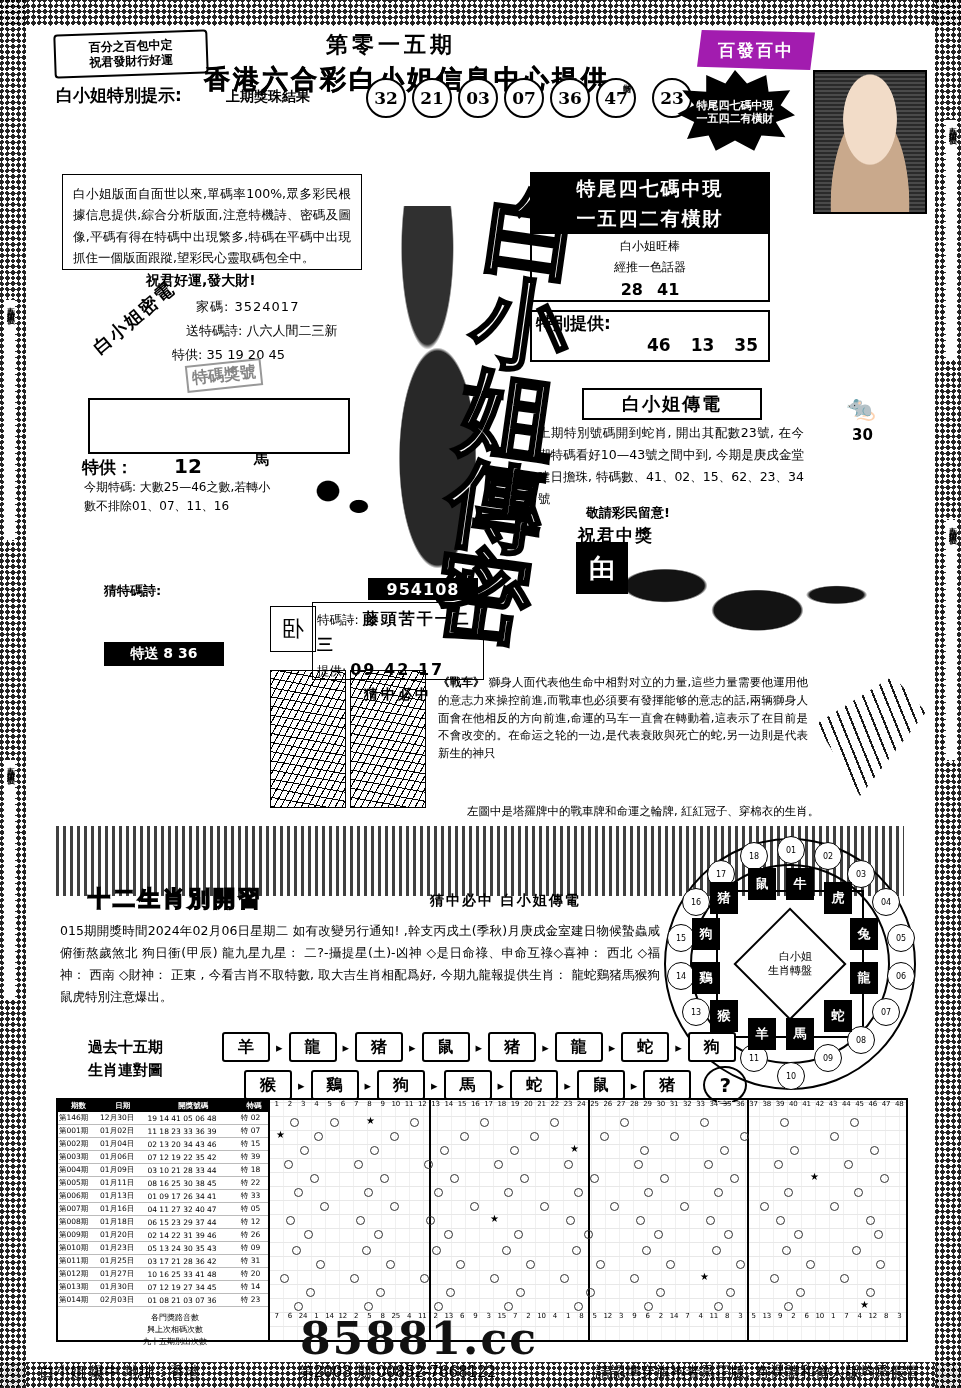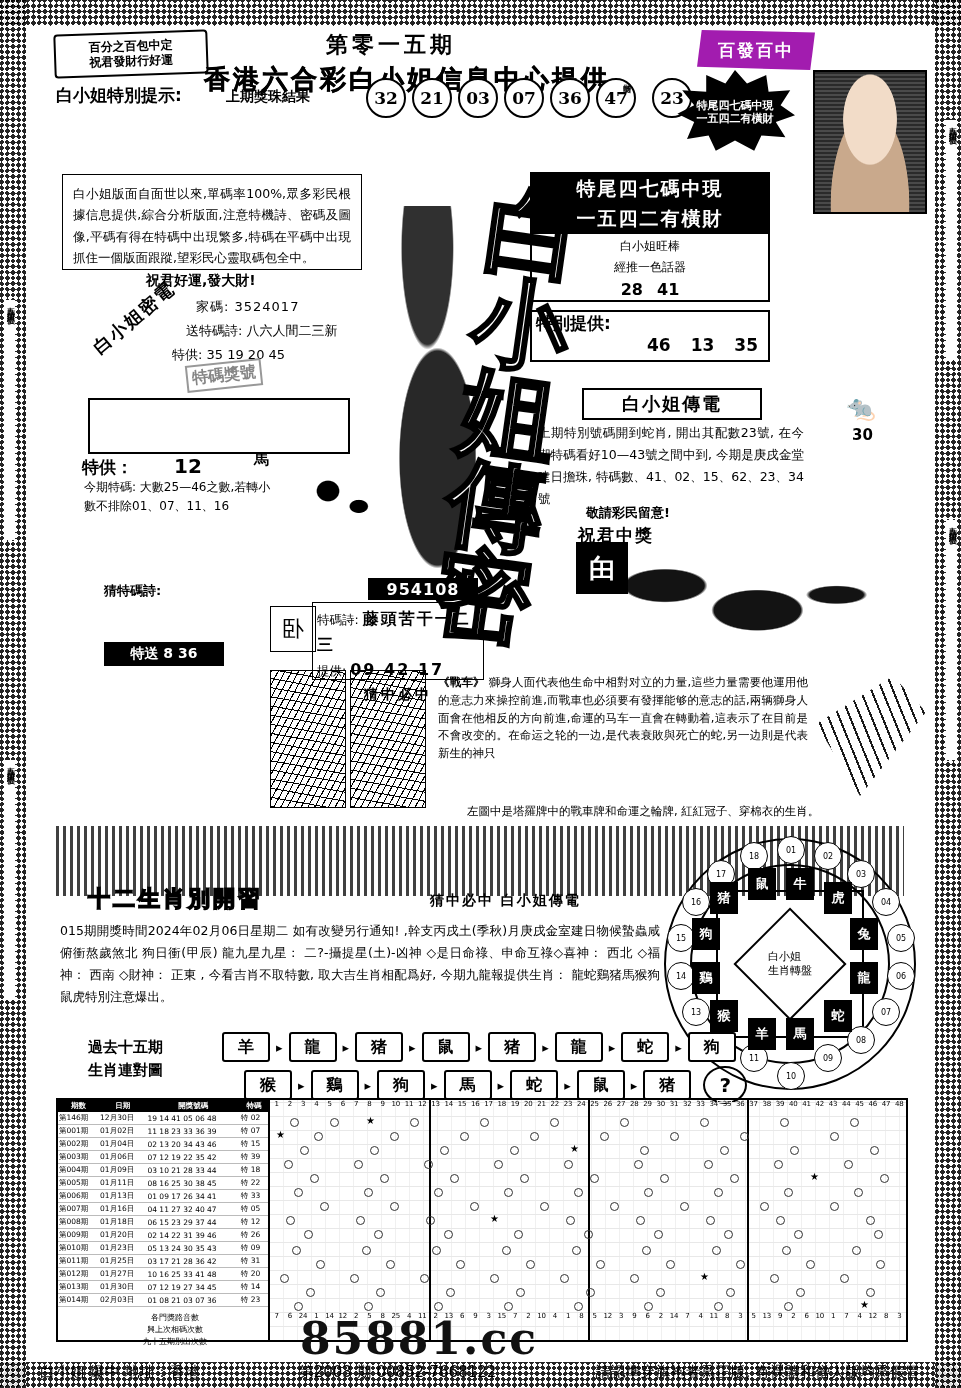--- a/index.html
+++ b/index.html
@@ -295,21 +295,21 @@
   .bagua .cell{
     position:absolute;width:26px;height:26px;border:1px solid #000;border-radius:50%;
     font-size:8px;display:flex;align-items:center;justify-content:center;background:#fff;
   }
   .bagua .blk{
     position:absolute;width:28px;height:32px;background:#000;color:#fff;
     font-size:13px;font-weight:bold;display:flex;align-items:center;justify-content:center;
   }
   .bagua .ctr{
     position:absolute;left:50%;top:50%;transform:translate(-50%,-50%);
-    font-size:11px;text-align:left;line-height:1.3;
+    font-size:11px;text-align:right;line-height:1.3;
   }
   
   .zod-title{
     position:absolute;left:62px;top:1010px;font-size:15px;font-weight:bold;
     line-height:1.5;
   }
   .zrow{position:absolute;display:flex;align-items:center;gap:6px;}
   .zr1{left:196px;top:1006px;}
   .zr2{left:218px;top:1040px;}
   .zcell{

